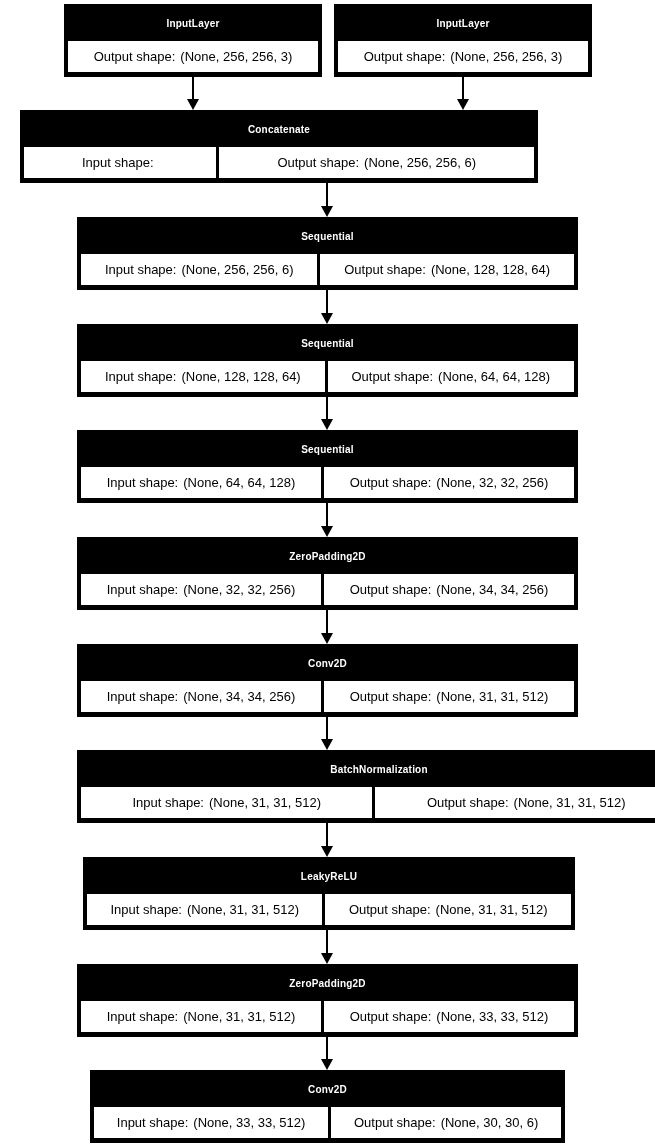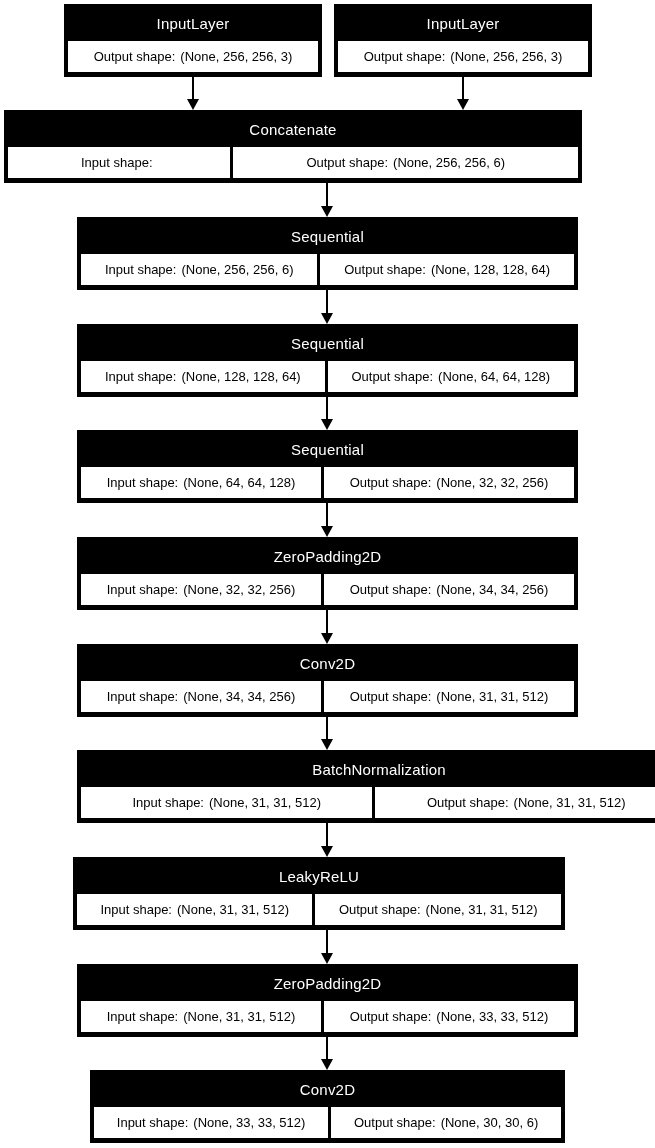--- a/index.html
+++ b/index.html
@@ -23,22 +23,22 @@
     border: 1px solid #000000;
     display: flex;
     flex-direction: column;
   }
   .node-title {
     flex: 1 1 auto;
     display: flex;
     align-items: center;
     justify-content: center;
     color: #ffffff;
-    font-size: 15px;
-    font-weight: 400;
+    font-size: 10px;
+    font-weight: 700;
     letter-spacing: 0.2px;
   }
   .node-body {
     flex: 0 0 31px;
     height: 31px;
     margin: 0 3px 4px 3px;
     display: flex;
     gap: 3px;
   }
   .cell {
@@ -88,21 +88,21 @@
   <div class="node" style="left:334px;top:4px;width:258px;">
     <div class="node-title">InputLayer</div>
     <div class="node-body">
       <div class="cell">
         <span class="lbl">Output shape:</span>
           <span class="val">(None, 256, 256, 3)</span>
       </div>
     </div>
   </div>
 
-  <div class="node" style="left:4px;top:110px;width:578px;">
+  <div class="node" style="left:20px;top:110px;width:518px;">
     <div class="node-title">Concatenate</div>
     <div class="node-body">
       <div class="cell">
         <span class="lbl">Input shape:</span>
       </div>
       <div class="cell">
         <span class="lbl">Output shape:</span>
           <span class="val">(None, 256, 256, 6)</span>
       </div>
     </div>
@@ -185,21 +185,21 @@
         <span class="lbl">Input shape:</span>
           <span class="val">(None, 31, 31, 512)</span>
       </div>
       <div class="cell">
         <span class="lbl">Output shape:</span>
           <span class="val">(None, 31, 31, 512)</span>
       </div>
     </div>
   </div>
 
-  <div class="node" style="left:73px;top:857px;width:492px;">
+  <div class="node" style="left:83px;top:857px;width:492px;">
     <div class="node-title">LeakyReLU</div>
     <div class="node-body">
       <div class="cell">
         <span class="lbl">Input shape:</span>
           <span class="val">(None, 31, 31, 512)</span>
       </div>
       <div class="cell">
         <span class="lbl">Output shape:</span>
           <span class="val">(None, 31, 31, 512)</span>
       </div>

